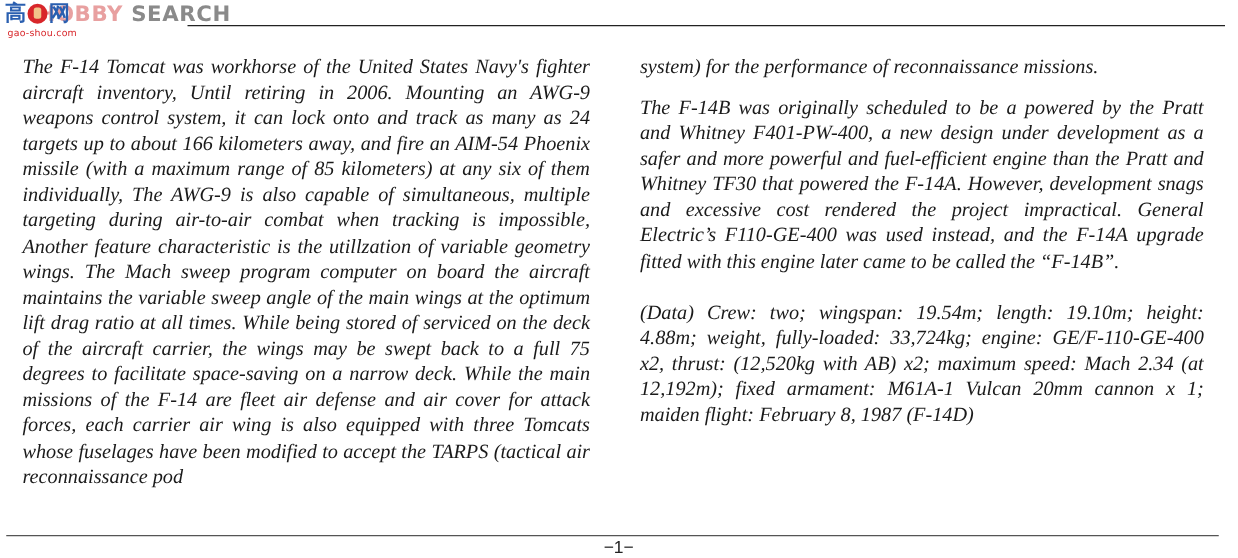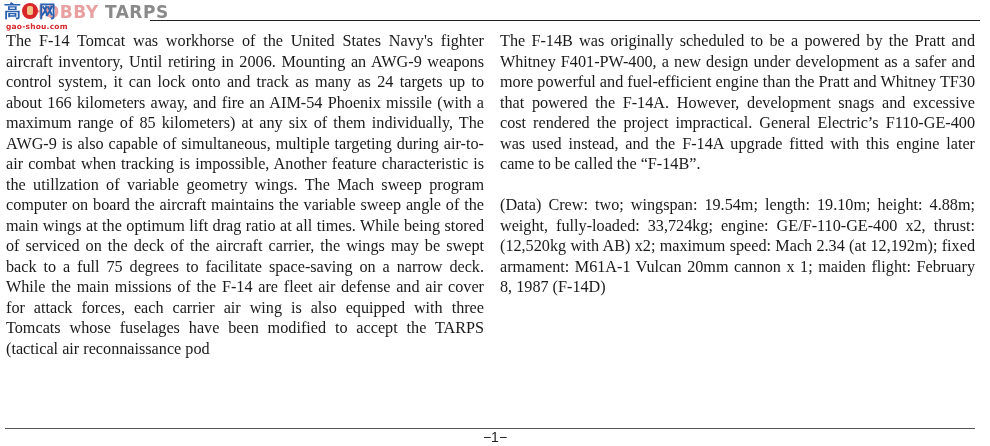--- a/index.html
+++ b/index.html
@@ -73,41 +73,42 @@
       height: 9px;
       background: #f2c48a;
       border-radius: 2px;
     }
     .wm-url {
       position: absolute;
       left: 6px;
       top: 22px;
       font-family: "DejaVu Sans", sans-serif;
       font-size: 7.5px;
-      font-weight: bold;
+      font-weight: normal;
       color: #d8262a;
       letter-spacing: 0.2px;
     }
     .col {
       position: absolute;
       top: 31px;
       font-size: 16.2px;
       line-height: 20.5px;
       text-align: justify;
     }
     .col-left {
       left: 6px;
       width: 478px;
     }
     .col-right {
       left: 500px;
       width: 475px;
     }
     .col p {
-      margin: 0;
+      margin: 12px;
+      font-style: italic;
     }
     .col p.spaced {
       margin-top: 20.5px;
     }
     .bottom-rule {
       position: absolute;
       left: 5px;
       top: 428px;
       width: 970px;
       height: 0;
@@ -123,35 +124,36 @@
       font-size: 14px;
       line-height: 16px;
       color: #222;
     }
   </style>
 </head>
 <body>
 
 <div class="watermark">
   <div class="wm-brand">
-    <span class="wm-hobby">HOBBY</span><span class="wm-search"> TARPS</span>
+    <span class="wm-hobby">HOBBY</span><span class="wm-search"> SEARCH</span>
   </div>
   <div class="wm-cn">
     <span class="wm-char">高</span>
     <span class="wm-thumb"></span>
     <span class="wm-char">网</span>
   </div>
   <div class="wm-url">gao-shou.com</div>
 </div>
 
 <div class="top-rule"></div>
 
 <div class="col col-left">
   <p>The F-14 Tomcat was workhorse of the United States Navy's fighter aircraft inventory, Until retiring in 2006. Mounting an AWG-9 weapons control system, it can lock onto and track as many as 24 targets up to about 166 kilometers away, and fire an AIM-54 Phoenix missile (with a maximum range of 85 kilometers) at any six of them individually, The AWG-9 is also capable of simultaneous, multiple targeting during air-to-air combat when tracking is impossible, Another feature characteristic is the utillzation of variable geometry wings. The Mach sweep program computer on board the aircraft maintains the variable sweep angle of the main wings at the optimum lift drag ratio at all times. While being stored of serviced on the deck of the aircraft carrier, the wings may be swept back to a full 75 degrees to facilitate space-saving on a narrow deck. While the main missions of the F-14 are fleet air defense and air cover for attack forces, each carrier air wing is also equipped with three Tomcats whose fuselages have been modified to accept the TARPS (tactical air reconnaissance pod</p>
 </div>
 
 <div class="col col-right">
+  <p>system) for the performance of reconnaissance missions.</p>
   <p>The F-14B was originally scheduled to be a powered by the Pratt and Whitney F401-PW-400, a new design under development as a safer and more powerful and fuel-efficient engine than the Pratt and Whitney TF30 that powered the F-14A. However, development snags and excessive cost rendered the project impractical. General Electric’s F110-GE-400 was used instead, and the F-14A upgrade fitted with this engine later came to be called the “F-14B”.</p>
   <p class="spaced">(Data) Crew: two; wingspan: 19.54m; length: 19.10m; height: 4.88m; weight, fully-loaded: 33,724kg; engine: GE/F-110-GE-400 x2, thrust: (12,520kg with AB) x2; maximum speed: Mach 2.34 (at 12,192m); fixed armament: M61A-1 Vulcan 20mm cannon x 1; maiden flight: February 8, 1987 (F-14D)</p>
 </div>
 
 <div class="bottom-rule"></div>
 <div class="page-number">−1−</div>
 
 </body></html>

